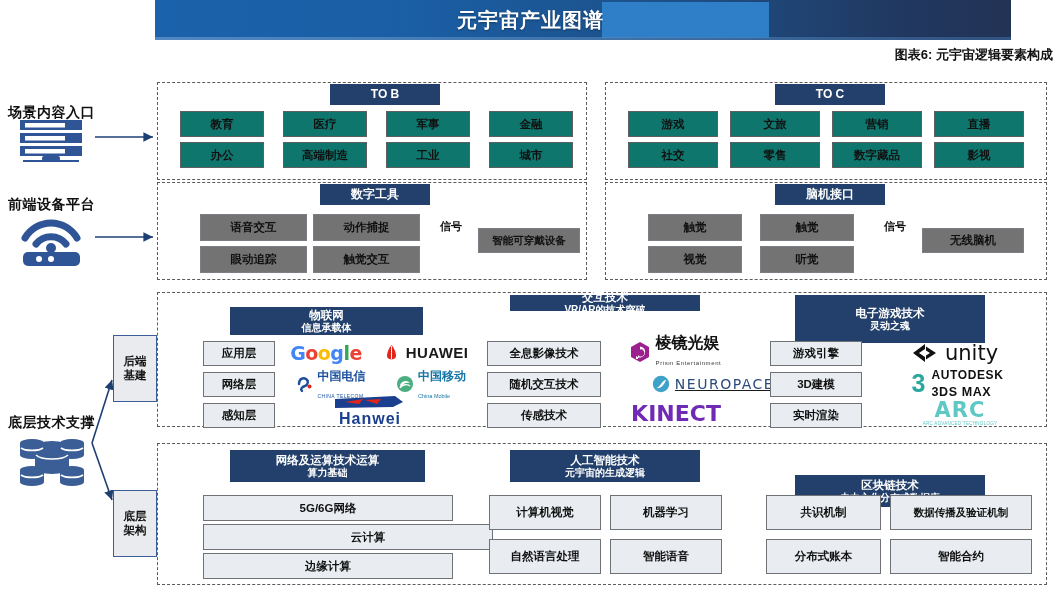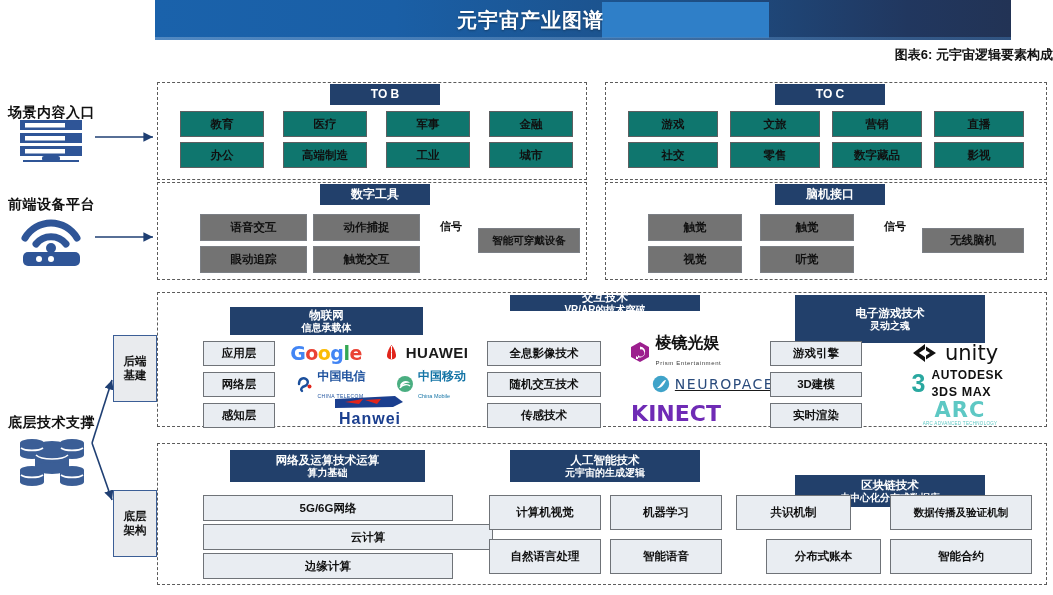--- a/index.html
+++ b/index.html
@@ -387,16 +387,16 @@
 </div>
 <div class="gbox lighter" style="left:489px;top:495px;width:110px;height:33px;">计算机视觉</div>
 <div class="gbox lighter" style="left:610px;top:495px;width:110px;height:33px;">机器学习</div>
 <div class="gbox lighter" style="left:489px;top:539px;width:110px;height:33px;">自然语言处理</div>
 <div class="gbox lighter" style="left:610px;top:539px;width:110px;height:33px;">智能语音</div>
 
 <div class="cap-blue" style="left:795px;top:450px;width:190px;height:32px;margin-top:25px;">
   <span class="l1">区块链技术</span>
   <span class="l2">去中心化分布式数据库</span>
 </div>
-<div class="gbox lighter" style="left:736px;top:495px;width:113px;height:33px;">共识机制</div>
+<div class="gbox lighter" style="left:766px;top:495px;width:113px;height:33px;">共识机制</div>
 <div class="gbox lighter" style="left:890px;top:495px;width:140px;height:33px;font-size:10.5px;">数据传播及验证机制</div>
 <div class="gbox lighter" style="left:766px;top:539px;width:113px;height:33px;font-family:Liberation Mono, monospace;">分布式账本</div>
 <div class="gbox lighter" style="left:890px;top:539px;width:140px;height:33px;">智能合约</div>
 
 </body></html>

